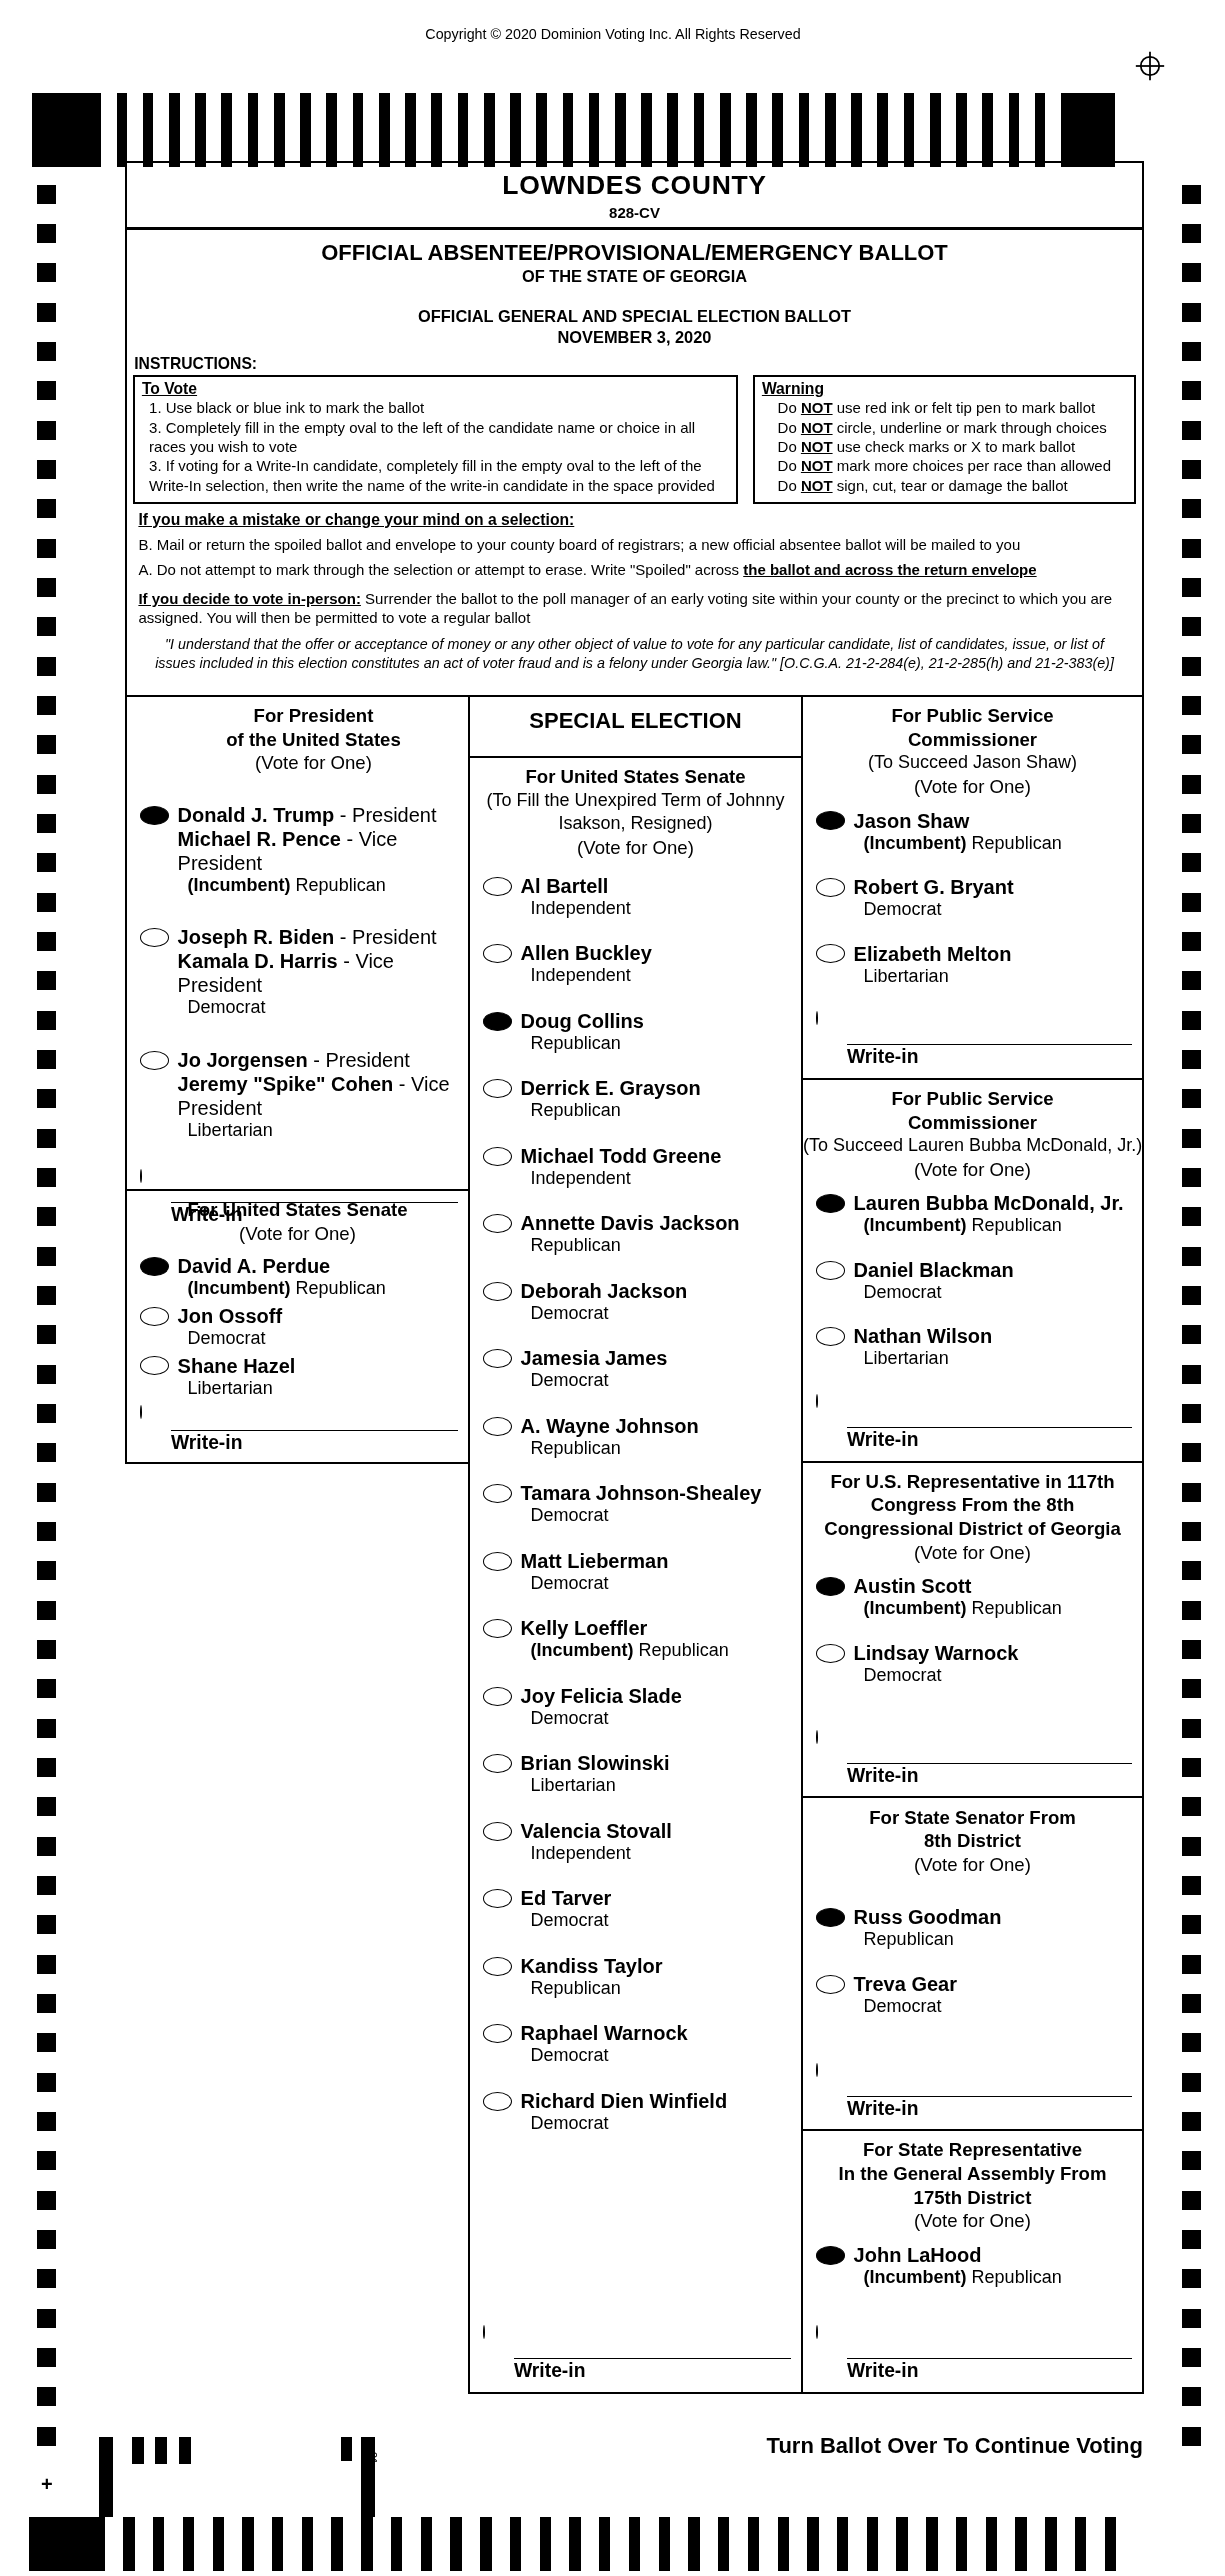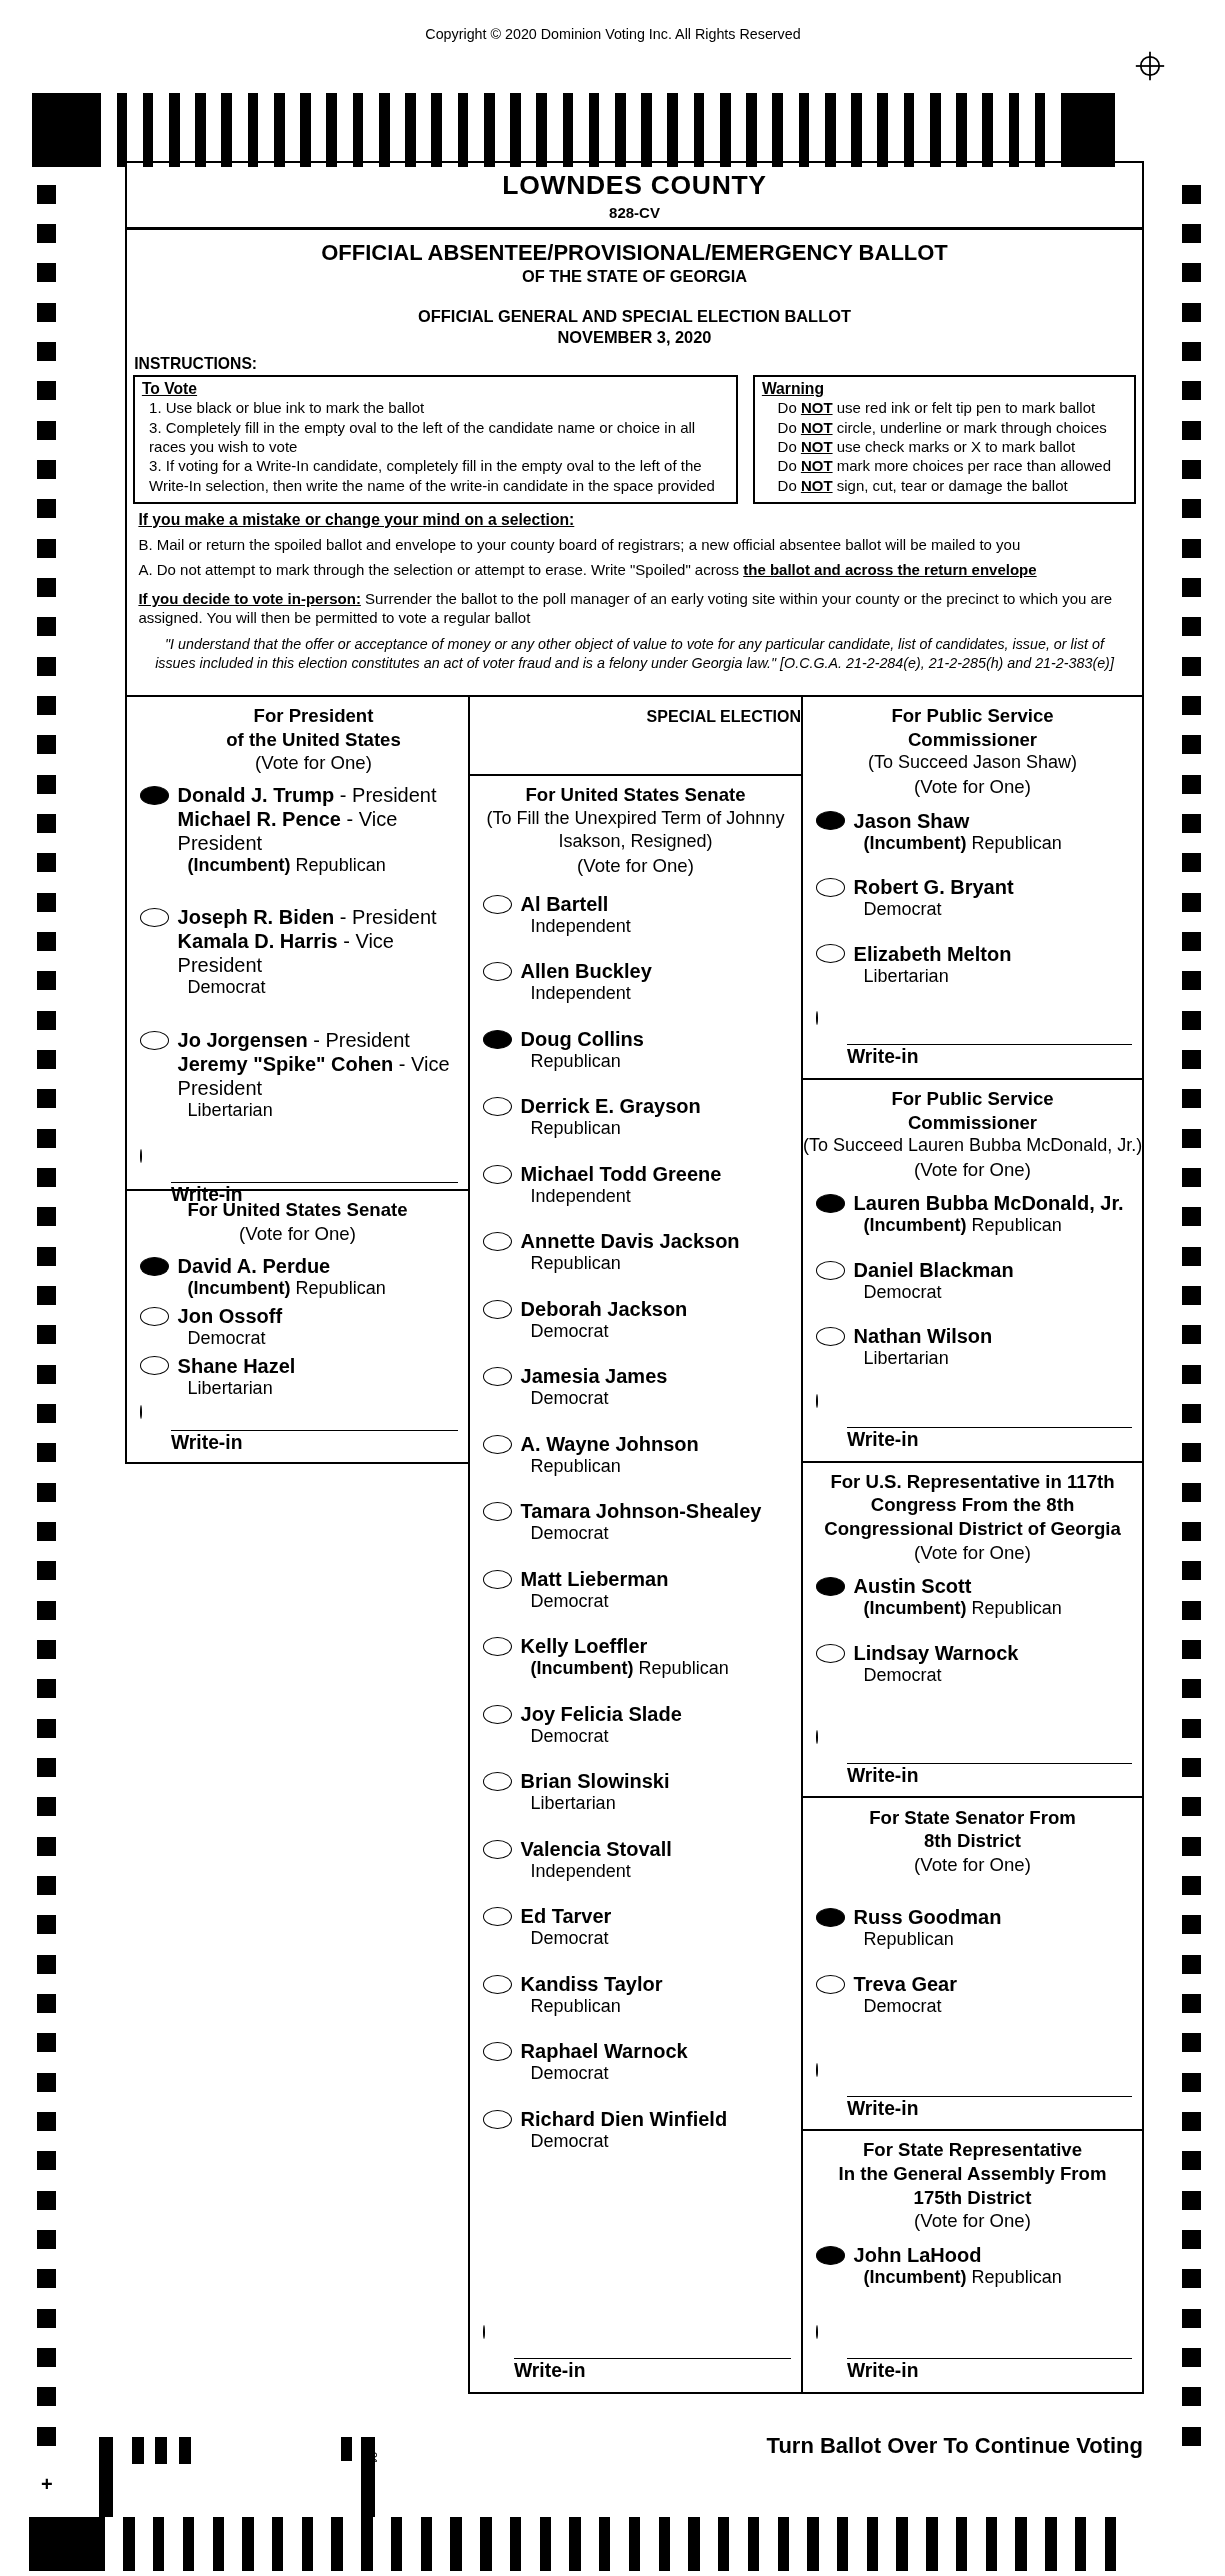--- a/index.html
+++ b/index.html
@@ -42,35 +42,35 @@
   .inperson{margin:10px 11.4px 0;font-size:15px;line-height:19.3px;}
   .ip-title{font-weight:bold;text-decoration:underline;}
   .fraud{margin:7.2px 21.5px 0;text-align:center;font-style:italic;font-size:14.3px;line-height:18.6px;}
   
   .ballot{display:flex;height:1697px;}
   .col{display:flex;flex-direction:column;box-sizing:border-box;}
   .col1{width:343px;border-left:2.1px solid #000;height:fit-content;}
   .col2{width:333px;border-left:2.1px solid #000;border-bottom:2.9px solid #000;}
   .col3{width:343px;border-left:2.1px solid #000;border-right:2.1px solid #000;}
   .race{display:flex;flex-direction:column;box-sizing:border-box;padding-top:7.2px;border-bottom:2.1px solid #000;}
-  .banner{font-weight:bold;font-size:16px;text-align:right;padding-top:11.4px;box-sizing:border-box;height:79px;border-bottom:2.1px solid #000;}
+  .banner{font-weight:bold;font-size:22px;text-align:center;padding-top:11.4px;box-sizing:border-box;height:61px;border-bottom:2.1px solid #000;}
   .col1 .race0{height:494px;}
   .col1 .race1{height:273px;border-bottom:2.9px solid #000;}
   .col2 .race0{flex:1;border-bottom:none;}
   .col3 .race0{height:383px;}
   .col3 .race1{height:383px;}
   .col3 .race2{height:336px;}
   .col3 .race3{height:333px;}
   .col3 .race4{height:263px;border-bottom:2.9px solid #000;}
   .rhead{text-align:center;margin-bottom:14.3px;}
   .rtitle{font-weight:bold;font-size:18.6px;line-height:23.6px;}
   .rsub{font-size:18px;line-height:23.6px;white-space:nowrap;}
   .rvote{font-size:18.6px;line-height:23.6px;}
   .crow{display:flex;margin:0 5.7px 22px 13px;}
-  .president .rhead{margin-bottom:8px;padding-left:32px;}
+  .president .rhead{margin-bottom:28px;padding-left:32px;}
   .president .crow{margin-bottom:29px;}
   .compact .rhead{margin-bottom:8.6px;}
   .compact .crow{margin-bottom:4.3px;}
   .col3 .rhead{margin-bottom:10px;}
   .col3 .crow{margin-bottom:21px;}
   .col3 .race3 .rhead{margin-bottom:29px;}
   .oval{flex:none;width:27px;height:17px;border:1.4px solid #000;border-radius:50%;margin:2.9px 8.6px 0 0;background:#fff;}
   .oval.filled{background:#000;}
   .cline{font-size:20px;line-height:24px;}
   .cname{font-weight:bold;}

